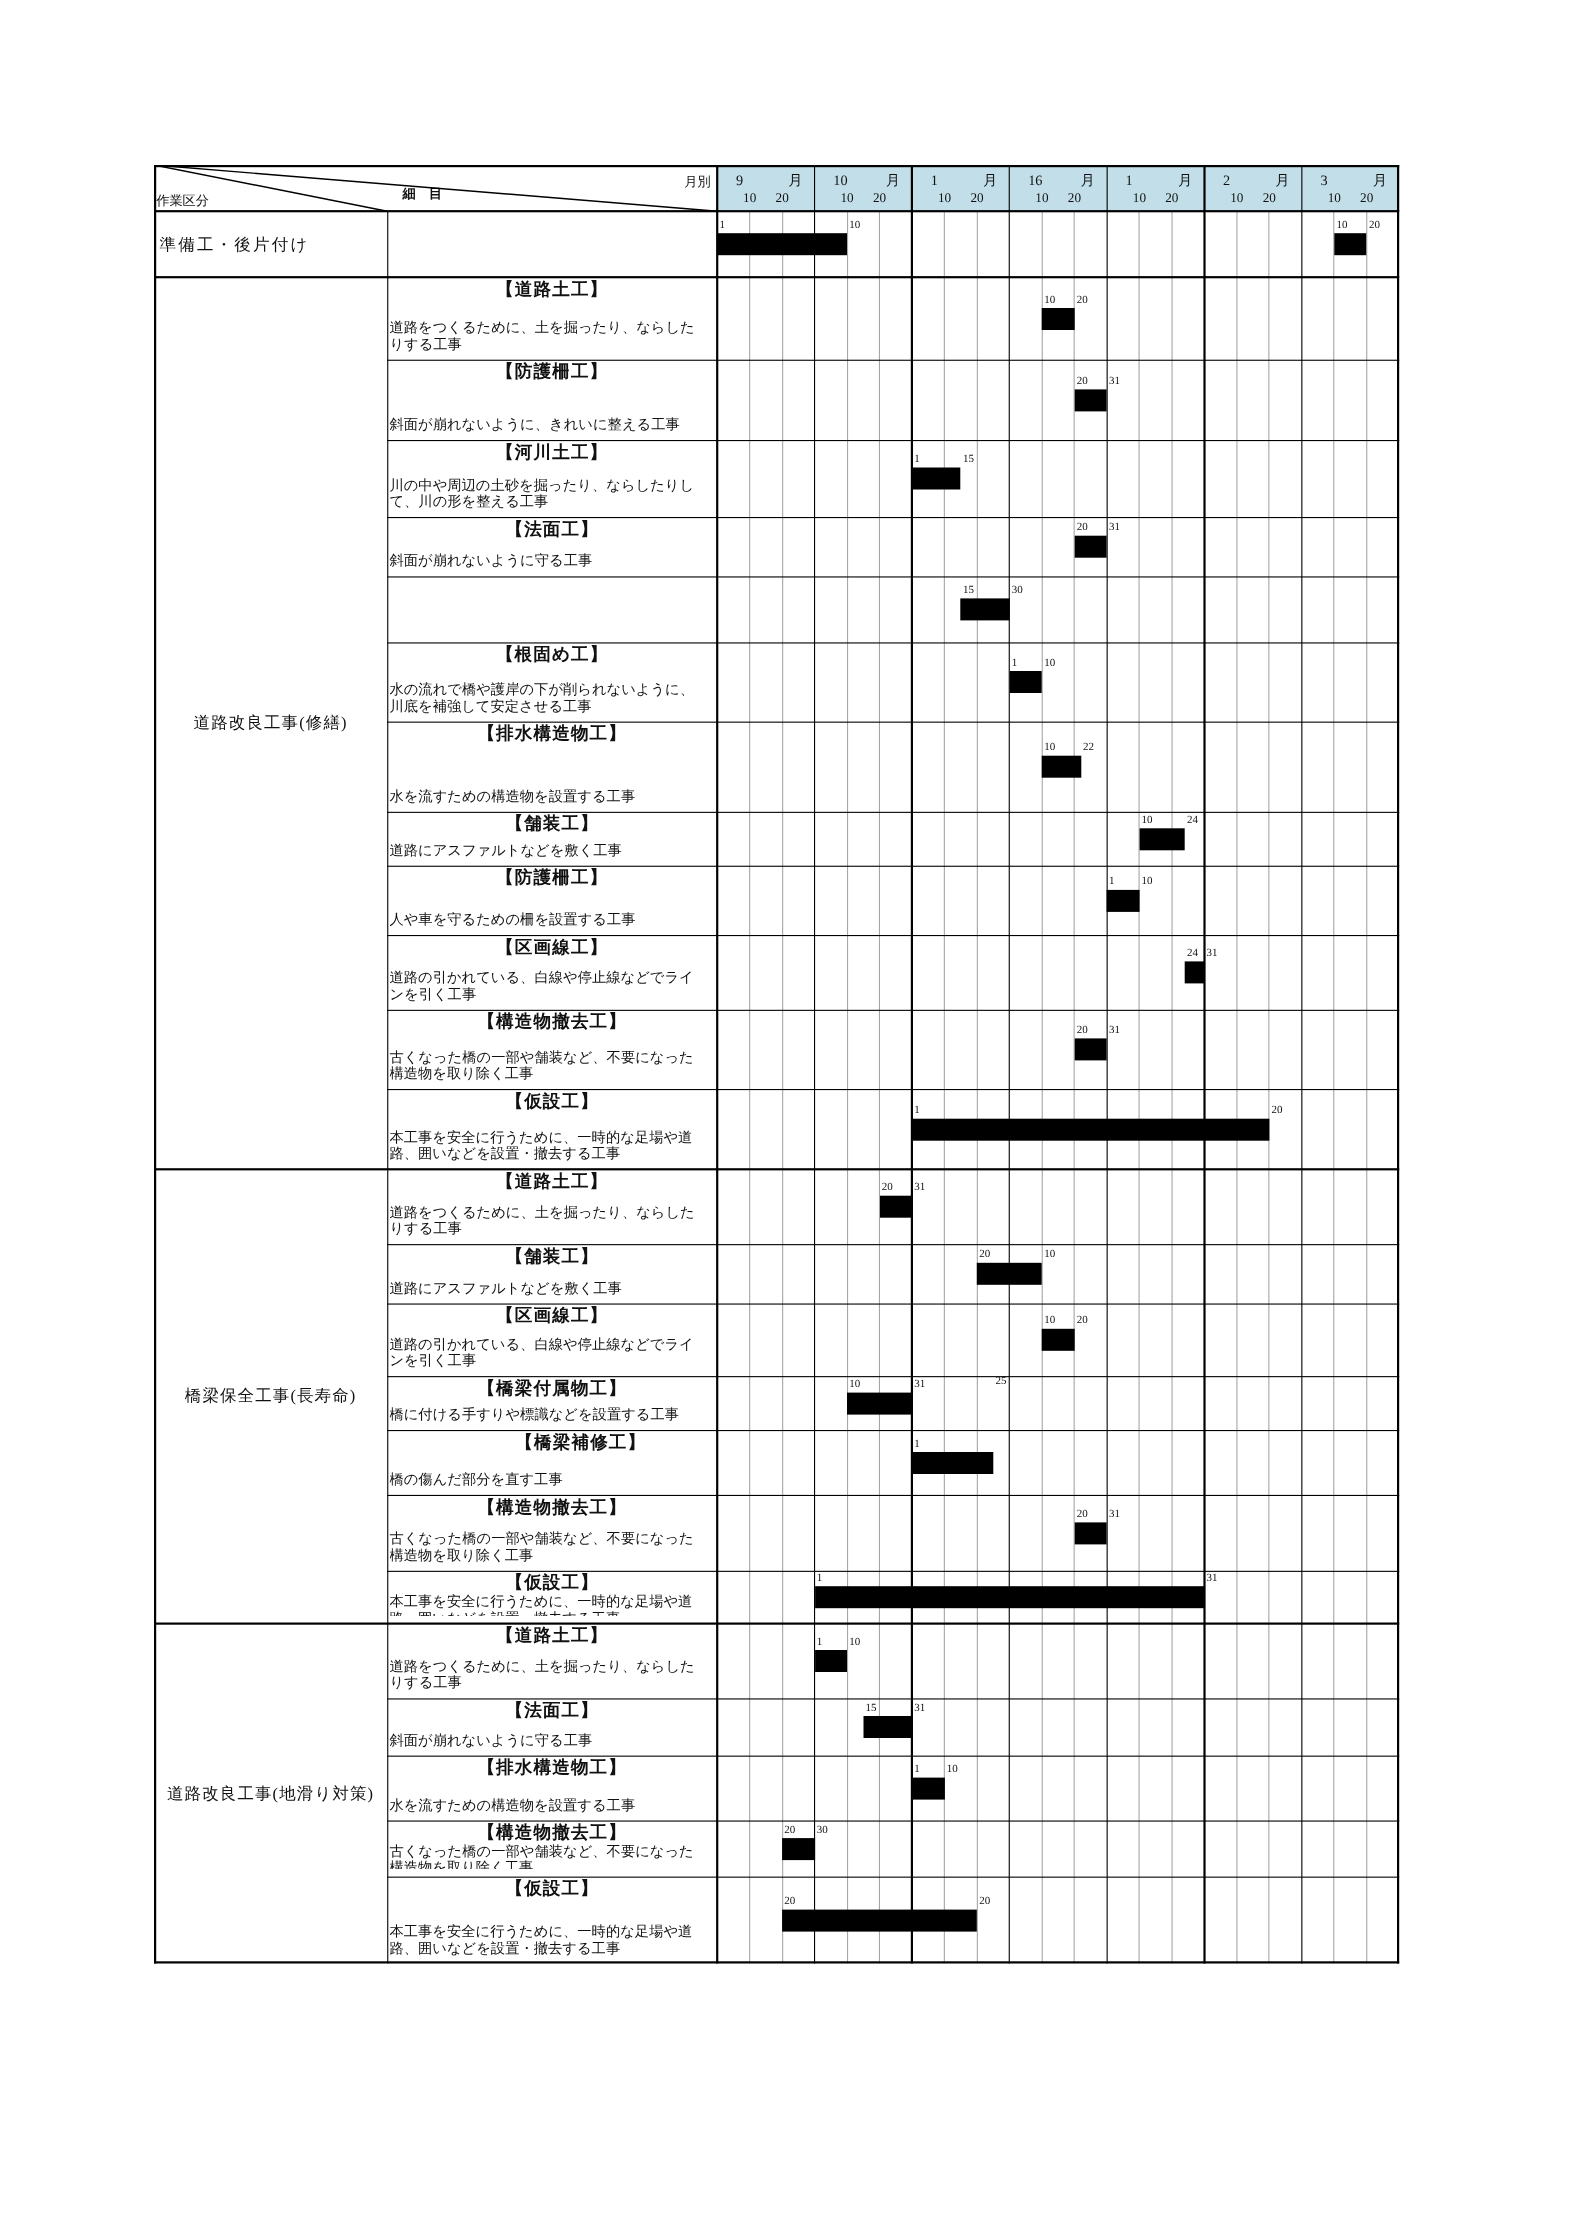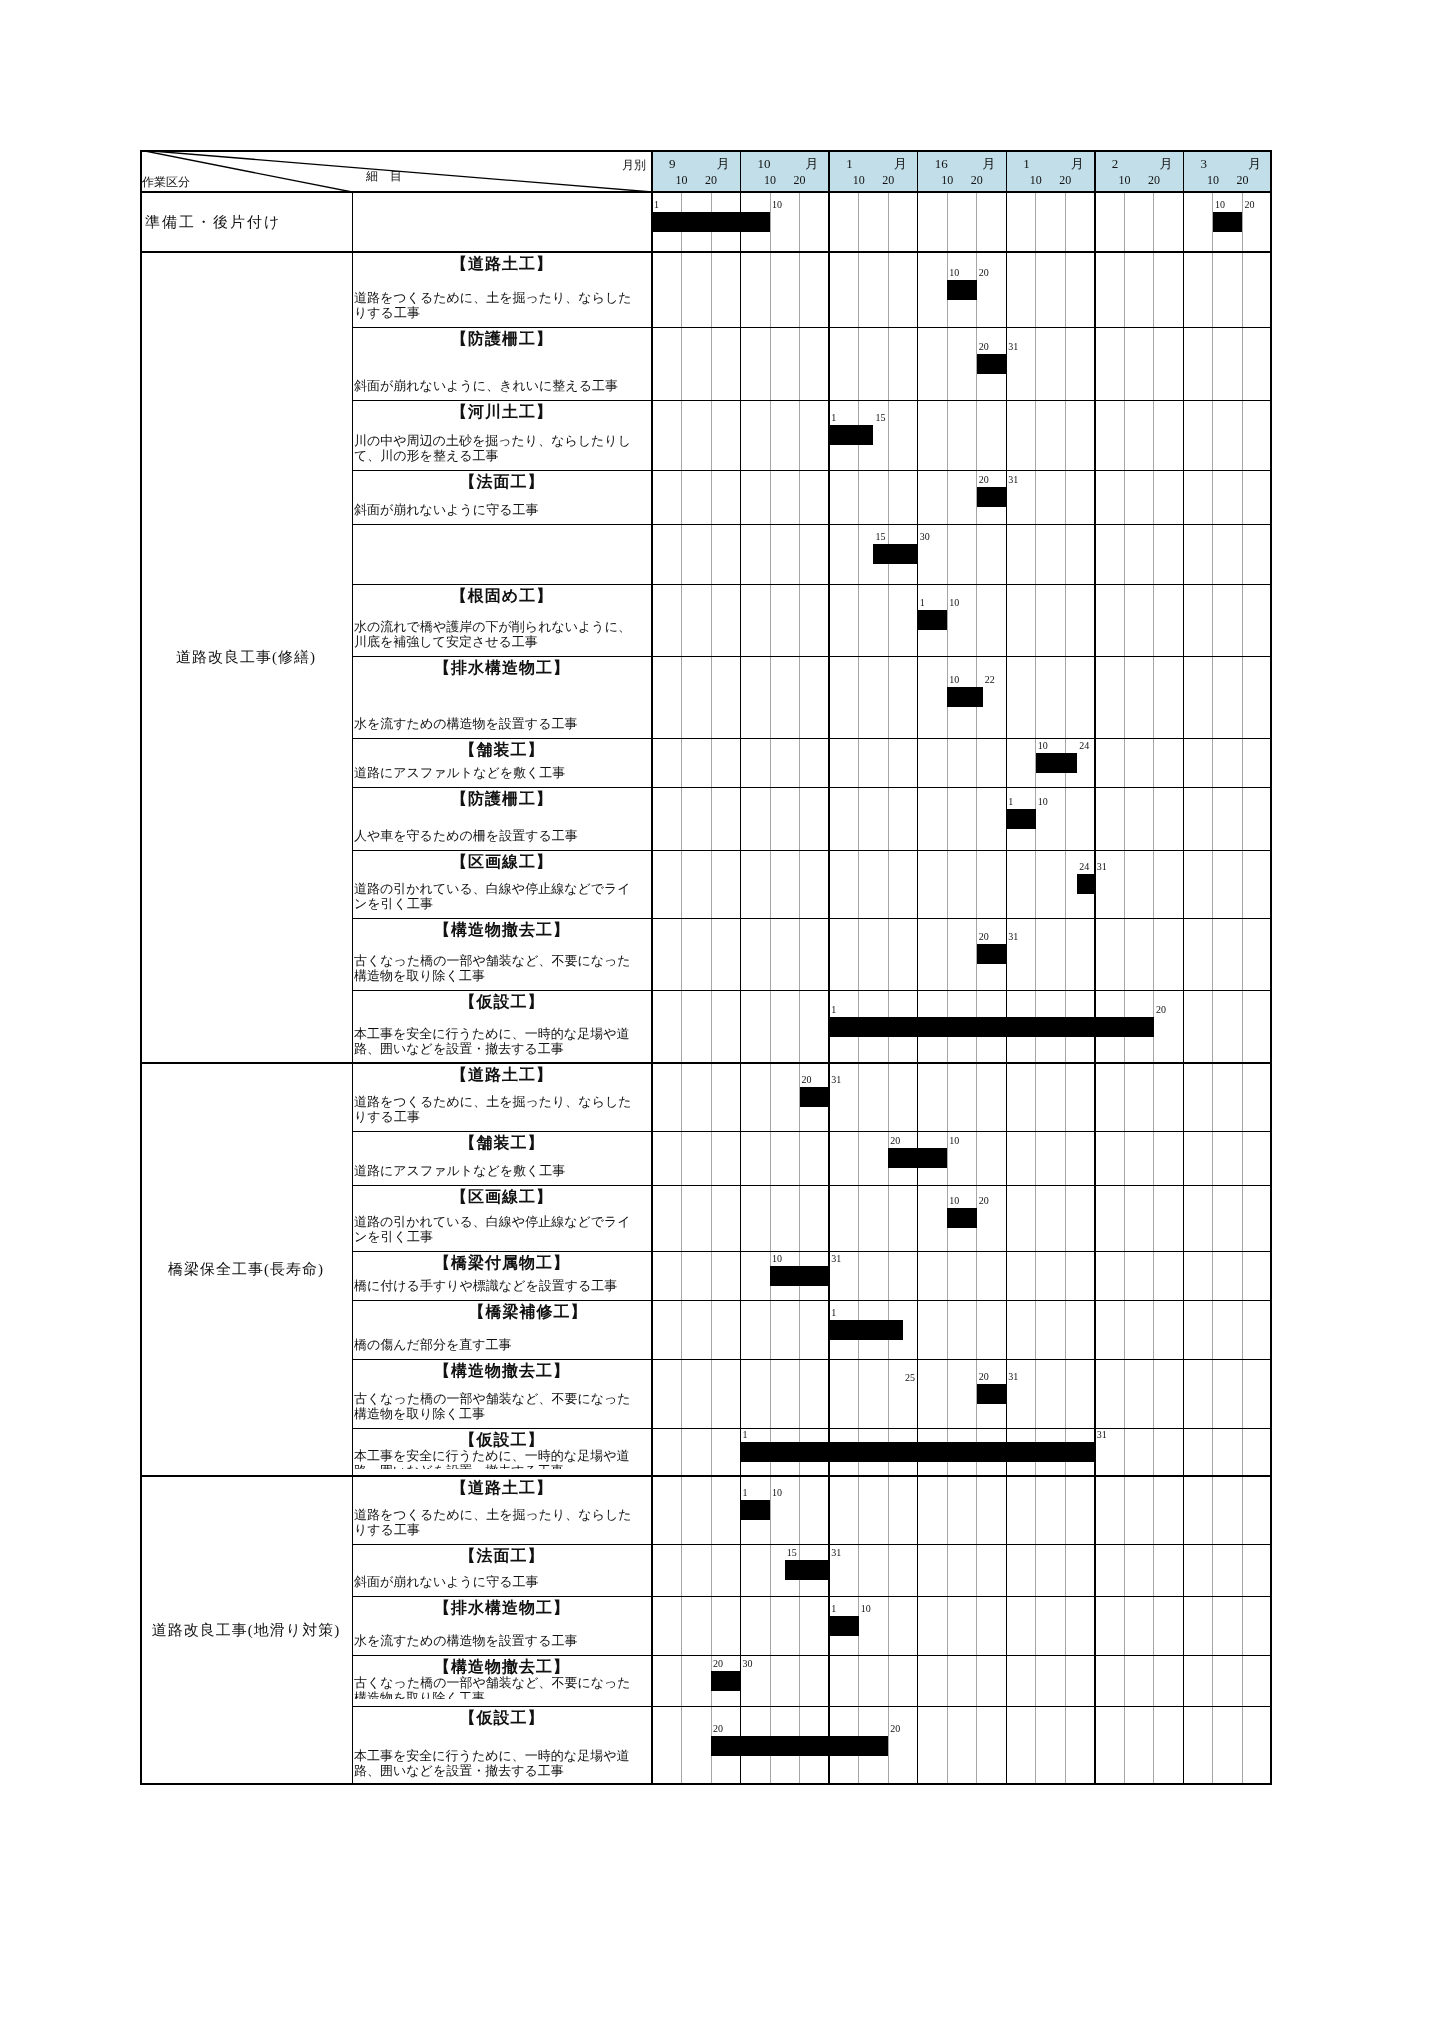--- a/index.html
+++ b/index.html
@@ -21,21 +21,21 @@
   .task-desc{font-size:13px;line-height:14.5px;width:280px;letter-spacing:0px;}
   .bar{position:absolute;background:#000;}
   .blabel{position:absolute;font-size:10px;line-height:10px;white-space:nowrap;}
   .hdr-bg{position:absolute;}
 </style>
 </head>
 <body>
 
 <div id="stage">
   <div class="corner-label" style="left:142px;top:176px;">作業区分</div>
-  <div class="corner-label" style="left:366px;top:170px;">細　目</div>
+  <div class="corner-label" style="left:366px;top:170px;font-weight:bold;">細　目</div>
   <div class="corner-label" style="left:622px;top:159px;">月別</div>
 <div class="hdr-bg" style="left: 652px; top: 150px; width: 620px; height: 42px; background: rgb(194, 223, 233);"></div>
     <div class="month-cell" style="left: 652px; top: 152px; width: 88.5714px; height: 24px; padding: 0px 11px 0px 17px; box-sizing: border-box;">
       <span>9</span>
       <span>月</span>
     </div>
     <div class="tick-label" style="left: 681.524px; top: 174px;">10</div>
     <div class="tick-label" style="left: 711.048px; top: 174px;">20</div>
     <div class="month-cell" style="left: 740.571px; top: 152px; width: 88.5714px; height: 24px; padding: 0px 11px 0px 17px; box-sizing: border-box;">
       <span>10</span>
@@ -237,21 +237,21 @@
     <div class="bar" style="left: 770.095px; top: 1265.5px; width: 59.0476px; height: 20px; background: rgb(0, 0, 0);"></div>
     <div class="blabel" style="left: 772.095px; top: 1253.5px;">10</div>
     <div class="blabel" style="left: 831.143px; top: 1253.5px;">31</div>
     <div class="hline" style="left: 352px; top: 1299.5px; width: 920px; height: 1px;"></div>
     <div class="taskcell" style="left: 354px; top: 1302px; width: 348px; height: 50px; overflow: hidden;">
       <div class="task-title">【橋梁補修工】</div>
       <div class="task-desc">橋の傷んだ部分を直す工事</div>
     </div>
     <div class="bar" style="left: 829.143px; top: 1319.5px; width: 73.8095px; height: 20px; background: rgb(0, 0, 0);"></div>
     <div class="blabel" style="left: 831.143px; top: 1307.5px;">1</div>
-    <div class="blabel" style="left: 904.952px; top: 1373px;">25</div>
+    <div class="blabel" style="left: 904.952px; top: 1251px;">25</div>
     <div class="hline" style="left: 352px; top: 1358.5px; width: 920px; height: 1px;"></div>
     <div class="taskcell" style="left: 354px; top: 1361px; width: 296px; height: 60px; overflow: hidden;">
       <div class="task-title">【構造物撤去工】</div>
       <div class="task-desc">古くなった橋の一部や舗装など、不要になった構造物を取り除く工事</div>
     </div>
     <div class="bar" style="left: 976.762px; top: 1383.5px; width: 29.5238px; height: 20px; background: rgb(0, 0, 0);"></div>
     <div class="blabel" style="left: 978.762px; top: 1371.5px;">20</div>
     <div class="blabel" style="left: 1008.29px; top: 1371.5px;">31</div>
     <div class="hline" style="left: 352px; top: 1427.5px; width: 920px; height: 1px;"></div>
     <div class="taskcell" style="left: 354px; top: 1430px; width: 296px; height: 39px; overflow: hidden;">

